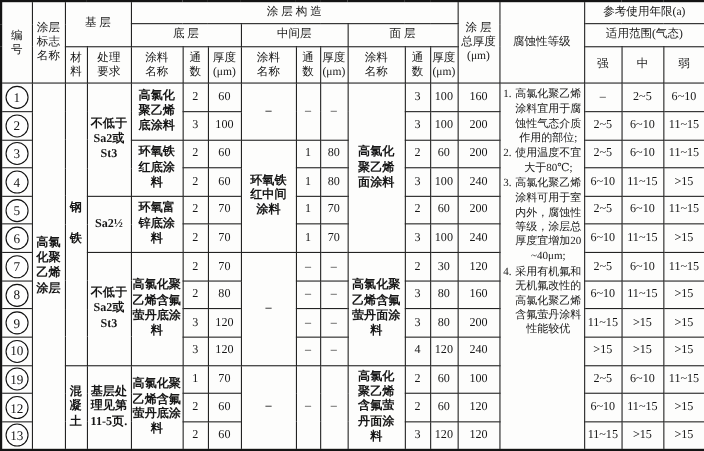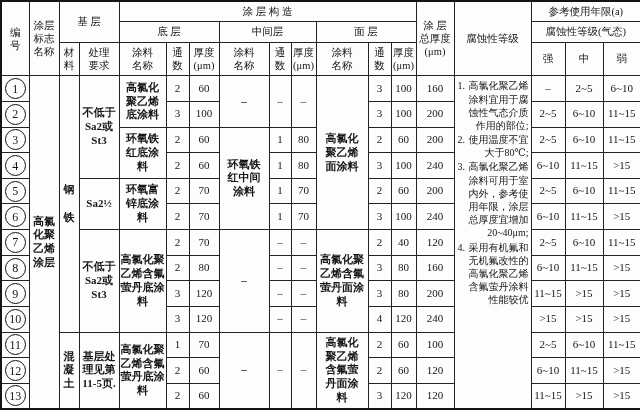--- a/index.html
+++ b/index.html
@@ -21,21 +21,21 @@
   .val{font-size:11px;letter-spacing:0;}
   .circle{
     display:inline-flex;align-items:center;justify-content:center;
     width:19px;height:19px;border:1.6px solid #111;border-radius:50%;
     font-size:12px;line-height:1;background:#fff;
   }
   .scope-cell{vertical-align:top;text-align:left;padding:3px 2px 2px 3px;}
   .notes{display:flex;flex-direction:column;gap:1px;}
   .note{display:flex;align-items:flex-start;font-size:10px;line-height:1.32;}
   .note .no{flex:0 0 11px;text-align:left;}
-  .note .txt{flex:1;text-align:right;word-break:break-all;}
+  .note .txt{flex:1;text-align:center;word-break:break-all;}
   .name-cell{font-size:11px;font-weight:bold;}
 </style>
 </head>
 <body>
 
 <table class="spec">
   <colgroup>
     <col style="width:28px">
       <col style="width:30px">
       <col style="width:20px">
@@ -69,21 +69,21 @@
 总厚度
 (μm)</td>
     <td rowspan="3" class="hdr">腐蚀性等级</td>
     <td colspan="3" class="hdr">参考使用年限(a)</td>
   </tr>
 
   <tr style="height:20px">
     <td colspan="3" class="hdr">底  层</td>
     <td colspan="3" class="hdr">中间层</td>
     <td colspan="3" class="hdr">面  层</td>
-    <td colspan="3" class="hdr">腐蚀性等级(气态)</td>
+    <td colspan="3" class="hdr">适用范围(气态)</td>
   </tr>
 
   <tr style="height:33px">
     <td class="hdr pre">材
 料</td>
     <td class="hdr pre">处理
 要求</td>
     <td class="hdr pre">涂料
 名称</td>
     <td class="hdr pre">通
@@ -138,21 +138,21 @@
         <div class="note">
               <span class="no">1.</span>
               <span class="txt">高氯化聚乙烯涂料宜用于腐蚀性气态介质作用的部位;</span>
             </div>
         <div class="note">
               <span class="no">2.</span>
               <span class="txt">使用温度不宜大于80℃;</span>
             </div>
         <div class="note">
               <span class="no">3.</span>
-              <span class="txt">高氯化聚乙烯涂料可用于室内外，参考使用年限，涂层总厚度宜增加20~40μm;</span>
+              <span class="txt">高氯化聚乙烯涂料可用于室内外，腐蚀性等级，涂层总厚度宜增加20~40μm;</span>
             </div>
         <div class="note">
               <span class="no">4.</span>
               <span class="txt">采用有机氟和无机氟改性的高氯化聚乙烯含氟萤丹涂料性能较优</span>
             </div>
       </div>
     </td>
     <td class="val">–</td>
     <td class="val">2~5</td>
     <td class="val">6~10</td>
@@ -248,21 +248,21 @@
     <td class="val">2</td>
     <td class="val">70</td>
     <td rowspan="4" class="name-cell">–</td>
     <td class="val">–</td>
     <td class="val">–</td>
     <td rowspan="4" class="pre name-cell">高氯化聚
 乙烯含氟
 萤丹面涂
 料</td>
     <td class="val">2</td>
-    <td class="val">40</td>
+    <td class="val">30</td>
     <td class="val">120</td>
     <td class="val">2~5</td>
     <td class="val">6~10</td>
     <td class="val">11~15</td>
   </tr>
 
   <tr style="height:25px">
     <td class="num-cell"><span class="circle">8</span></td>
     <td class="val">2</td>
     <td class="val">80</td>
@@ -298,21 +298,21 @@
     <td class="val">–</td>
     <td class="val">4</td>
     <td class="val">120</td>
     <td class="val">240</td>
     <td class="val">&gt;15</td>
     <td class="val">&gt;15</td>
     <td class="val">&gt;15</td>
   </tr>
 
   <tr style="height:25px">
-    <td class="num-cell"><span class="circle">11</span></td>
+    <td class="num-cell"><span class="circle">19</span></td>
     <td rowspan="3" class="pre name-cell">混
 凝
 土</td>
     <td rowspan="3" class="pre name-cell">基层处
 理见第
 11-5页.</td>
     <td rowspan="3" class="pre name-cell">高氯化聚
 乙烯含氟
 萤丹底涂
 料</td>

